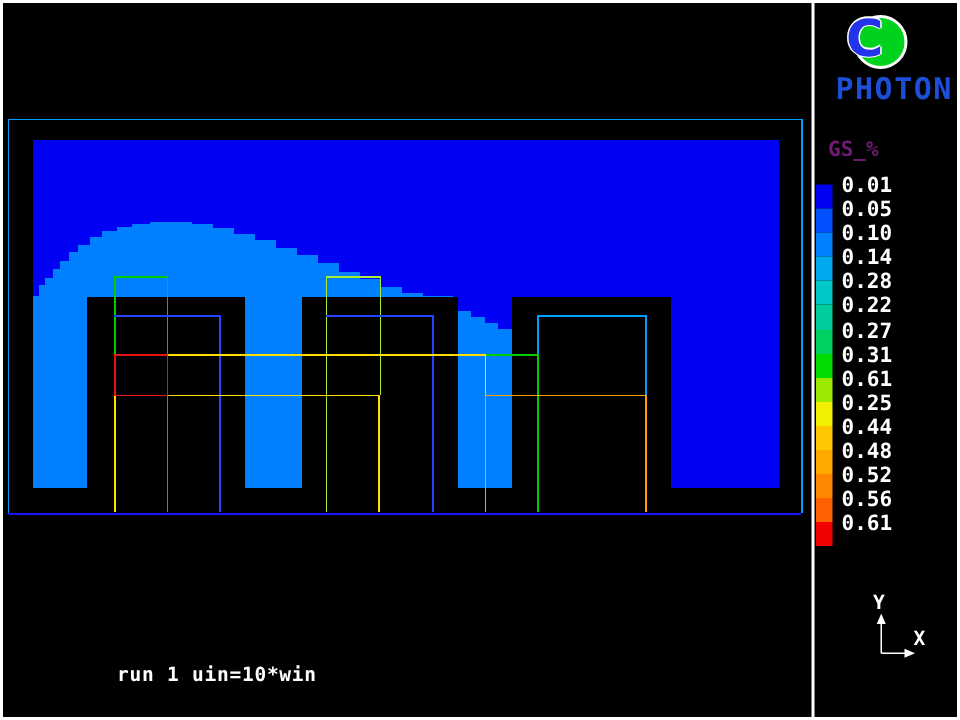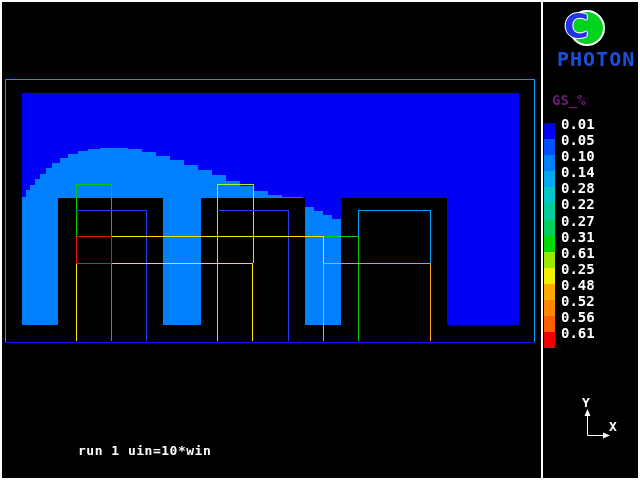--- a/index.html
+++ b/index.html
@@ -135,20 +135,24 @@
       </div>
       <div class="legend-row">
         <span class="legend-swatch" style="background: rgb(156, 232, 0);"></span>
         <span class="legend-value">0.61</span>
       </div>
       <div class="legend-row">
         <span class="legend-swatch" style="background: rgb(240, 240, 0);"></span>
         <span class="legend-value">0.25</span>
       </div>
       <div class="legend-row">
+        <span class="legend-swatch" style="background: rgb(255, 200, 0);"></span>
+        <span class="legend-value">0.44</span>
+      </div>
+      <div class="legend-row">
         <span class="legend-swatch" style="background: rgb(255, 168, 0);"></span>
         <span class="legend-value">0.48</span>
       </div>
       <div class="legend-row">
         <span class="legend-swatch" style="background: rgb(255, 136, 0);"></span>
         <span class="legend-value">0.52</span>
       </div>
       <div class="legend-row">
         <span class="legend-swatch" style="background: rgb(255, 96, 0);"></span>
         <span class="legend-value">0.56</span>

